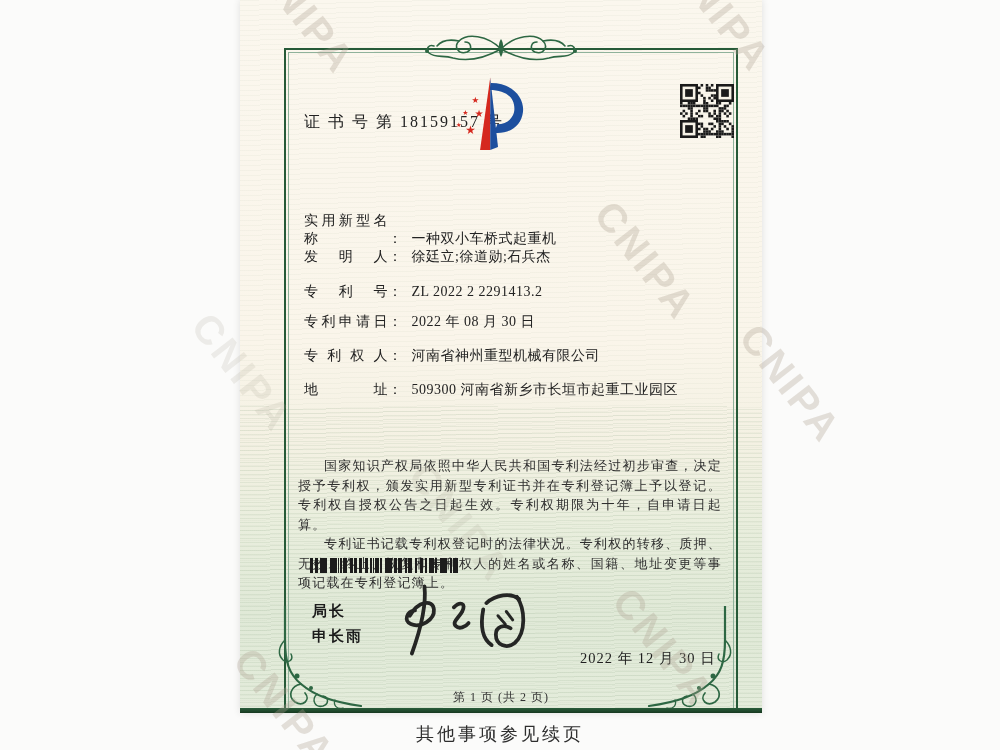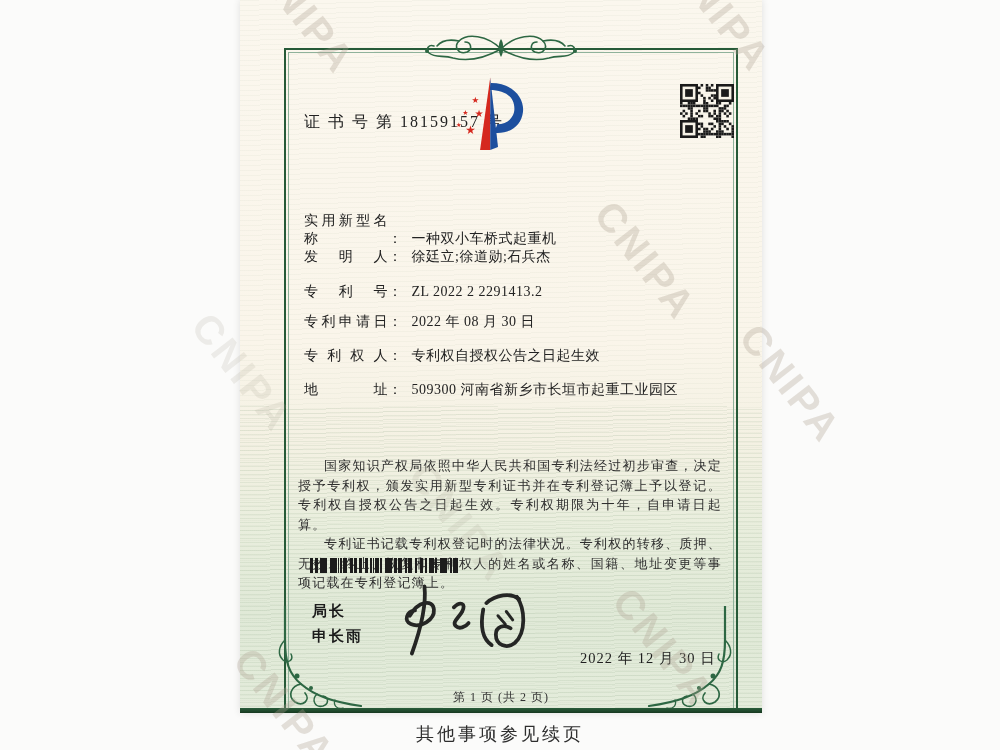--- a/index.html
+++ b/index.html
@@ -281,21 +281,21 @@
     <div class="frow" style="top:248px">
       <span class="flabel">发明人</span><span>：</span><span class="fvalue">徐廷立;徐道勋;石兵杰</span>
     </div>
     <div class="frow" style="top:283px">
       <span class="flabel">专利号</span><span>：</span><span class="fvalue">ZL 2022 2 2291413.2</span>
     </div>
     <div class="frow" style="top:313px">
       <span class="flabel">专利申请日</span><span>：</span><span class="fvalue">2022 年 08 月 30 日</span>
     </div>
     <div class="frow" style="top:347px">
-      <span class="flabel">专利权人</span><span>：</span><span class="fvalue">专利权自授权公告之日起生效</span>
+      <span class="flabel">专利权人</span><span>：</span><span class="fvalue">河南省神州重型机械有限公司</span>
     </div>
     <div class="frow" style="top:381px">
       <span class="flabel">地址</span><span>：</span><span class="fvalue">509300 河南省新乡市长垣市起重工业园区</span>
     </div>
 
     <div class="paras">
       <p>国家知识产权局依照中华人民共和国专利法经过初步审查，决定授予专利权，颁发实用新型专利证书并在专利登记簿上予以登记。专利权自授权公告之日起生效。专利权期限为十年，自申请日起算。</p>
       <p>专利证书记载专利权登记时的法律状况。专利权的转移、质押、无效、终止、恢复和专利权人的姓名或名称、国籍、地址变更等事项记载在专利登记簿上。</p>
     </div>
 

